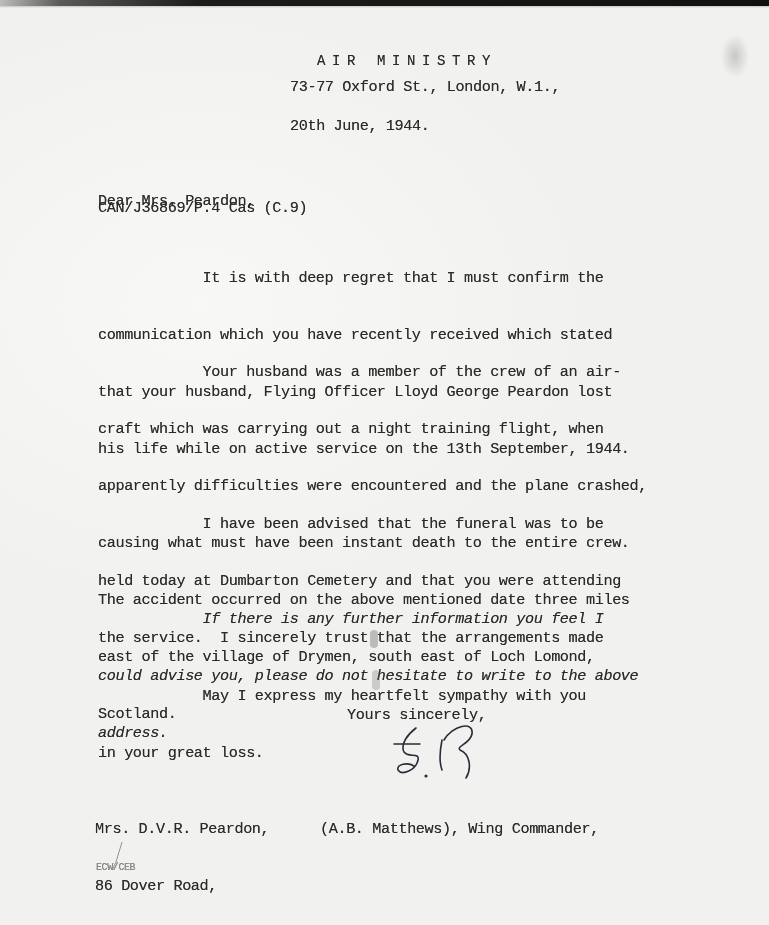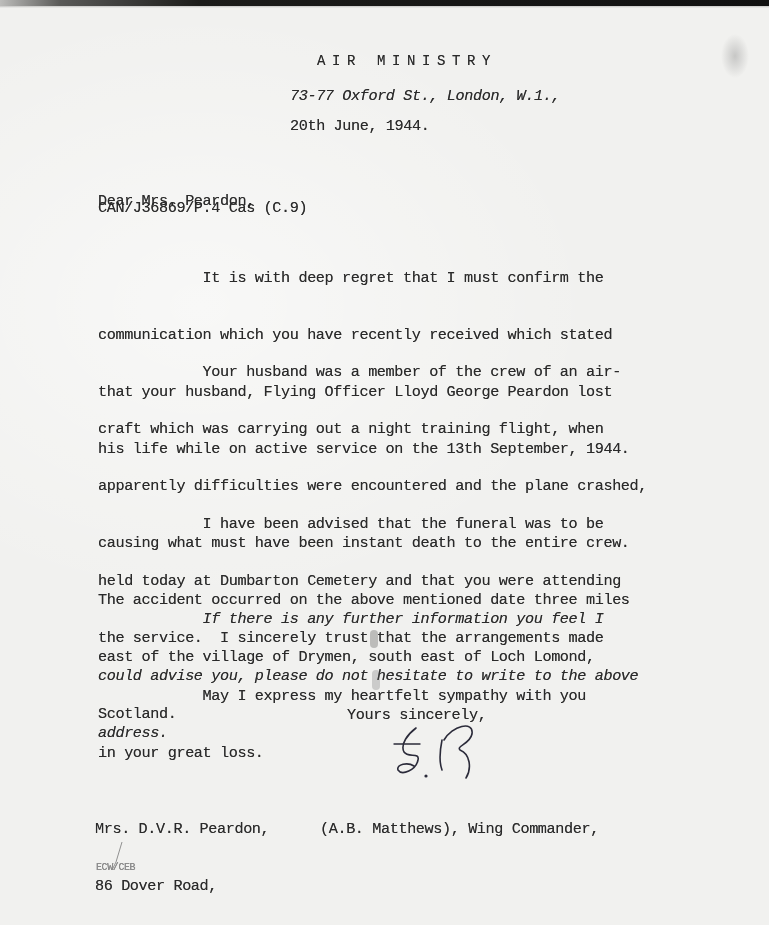--- a/index.html
+++ b/index.html
@@ -65,21 +65,21 @@
     }
   </style>
 </head>
 <body>
 
 <div class="top-edge"></div>
 <div class="paper"></div>
 <div class="top-edge-fade"></div>
 
 <div class="tw spaced" style="left:289px; top:52px;margin-left:28px;">AIR MINISTRY</div>
-<div class="tw" style="left:290px; top:87px;font-style:italic;">73-77 Oxford St., London, W.1.,</div>
+<div class="tw" style="left:290px; top:78px;">73-77 Oxford St., London, W.1.,</div>
 <div class="tw" style="left:290px; top:117px;">20th June, 1944.</div>
 
 <div class="tw" style="left:98px; top:155px;margin-top:44px;">CAN/J36869/P.4 Cas (C.9)</div>
 
 <div class="tw" style="left:98px; top:192px;">Dear Mrs. Peardon,</div>
 
 <div class="tw" style="left:98px; top:231px;">
   <span class="para-line">            It is with deep regret that I must confirm the</span>
   <span class="para-line">communication which you have recently received which stated</span>
   <span class="para-line">that your husband, Flying Officer Lloyd George Peardon lost</span>

